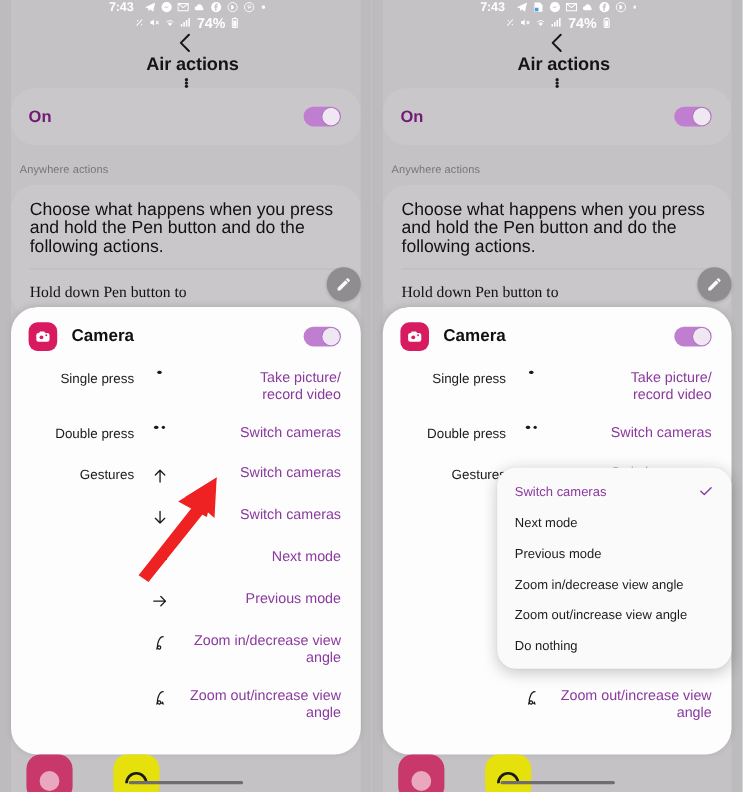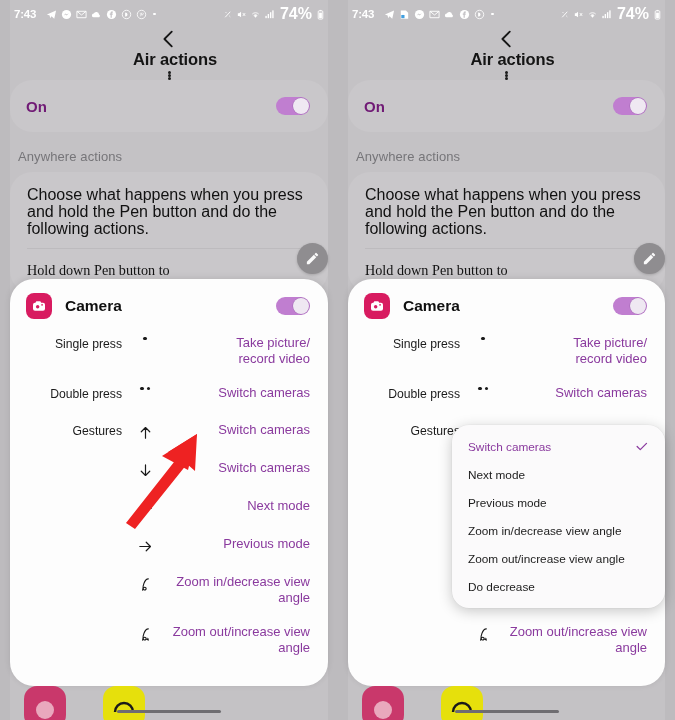--- a/index.html
+++ b/index.html
@@ -17,27 +17,27 @@
   }
   .phone.right { width:337px; }
   .gutter { position:absolute; top:0; bottom:0; width:10px; background:#bdbbbe; }
   .gutter.l { left:0; } .gutter.r { right:0; }
 
   
   .statusbar {
     position:relative; height:28px;
     display:flex; align-items:center;
     padding:0 12px 0 14px;
-    color:#ffffff; font-size:11.5px; font-weight:bold;
+    color:#ffffff; font-size:11.5px; font-weight:bold;flex-direction:column;
   }
   .sb-time { letter-spacing:-0.2px; margin-right:6px; font-size:11.5px; }
   .sb-left { display:flex; align-items:center; gap:4px; flex:1; }
   .sb-right { display:flex; align-items:center; gap:3px; }
   .sbi { width:11px; height:11px; display:block; }
-  .sb-batt { font-size:16px; font-weight:bold; margin-left:2px;text-align:right; }
+  .sb-batt { font-size:13px; font-weight:bold; margin-left:2px;text-align:right; }
   .dot3 { width:2.5px; height:2.5px; border-radius:50%; background:#fff; margin-left:2px; }
 
   
   .appbar {
     height:48px; display:flex; align-items:center;
     padding:0 16px 0 16px;
     flex-direction:column;
   }
   .back { width:22px; height:22px; flex:0 0 auto; cursor:pointer; }
   .appbar-title {
@@ -53,21 +53,21 @@
     margin:4px 10px 0 10px; height:52px; border-radius:22px;
     background:#c9c7ca;
     display:flex; align-items:center; padding:0 18px 0 16px;
   }
   .master-label { flex:1; font-size:15px; color:#701a75; font-weight:bold; }
   .sw { width:34px; height:18px; border-radius:10px; background:#c07ed0; position:relative; }
   .sw::after{ content:""; position:absolute; right:1px; top:1px; width:16px; height:16px;
               border-radius:50%; background:#efe8f2; box-shadow:0 0 0 0.5px rgba(110,60,130,.35); }
 
   
-  .seclabel { font-size:13px; color:#767579; padding:17px 0 8px 18px; letter-spacing:0.1px; }
+  .seclabel { font-size:10px; color:#767579; padding:17px 0 8px 18px; letter-spacing:0.1px; }
 
   
   .desccard { margin:0 10px; background:#c9c7ca; border-radius:22px; padding:14px 17px 0 17px; }
   .desctext { font-size:16px; line-height:17px; color:#111111; }
   .divider { height:1px; background:#bdbbbe; margin:11px 0 0 0; }
   .holdrow { padding:13px 0 0 0;font-family:Liberation Serif, serif; }
   .holdtitle { font-size:14.2px; color:#121212; }
   .holdsub { font-size:11px; color:#8a3a9e; margin-top:2px; }
 
   
@@ -539,21 +539,21 @@
     <div class="ditem">
       <span class="dlabel">Previous mode</span>
     </div>
     <div class="ditem">
       <span class="dlabel">Zoom in/decrease view angle</span>
     </div>
     <div class="ditem">
       <span class="dlabel">Zoom out/increase view angle</span>
     </div>
     <div class="ditem">
-      <span class="dlabel">Do decrease</span>
+      <span class="dlabel">Do nothing</span>
     </div>
   </div>
 
   <div class="dock">
     <div class="dockicon" style="left:24px; top:8px; background:#c9386b;">
       <svg width="42" height="42" viewBox="0 0 42 42">
           <circle cx="21" cy="24" r="9" fill="#e9a8bd"></circle>
         </svg>
     </div>
     <div class="dockicon" style="left:103px; top:8px; background:#e6e00c;">

